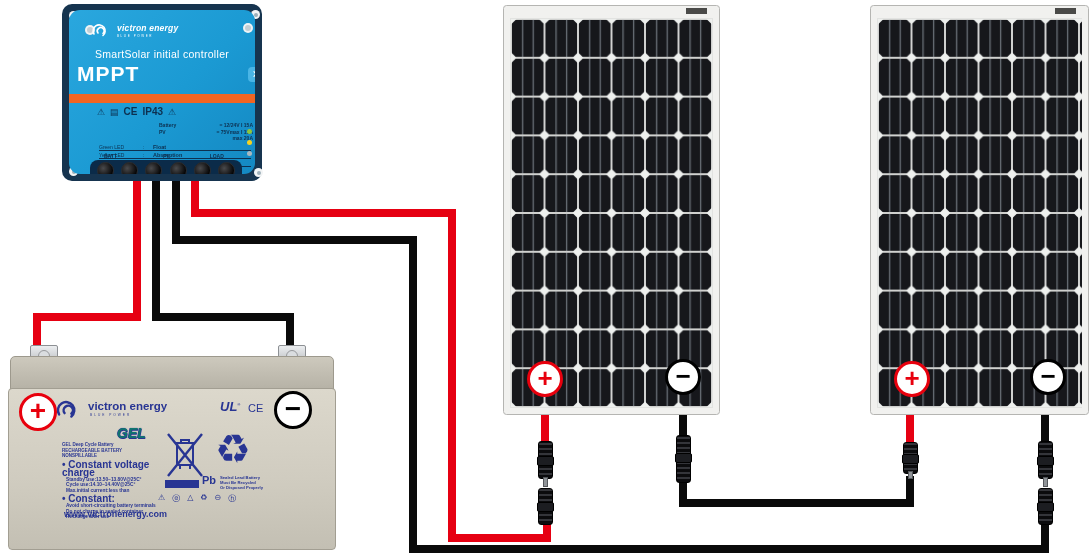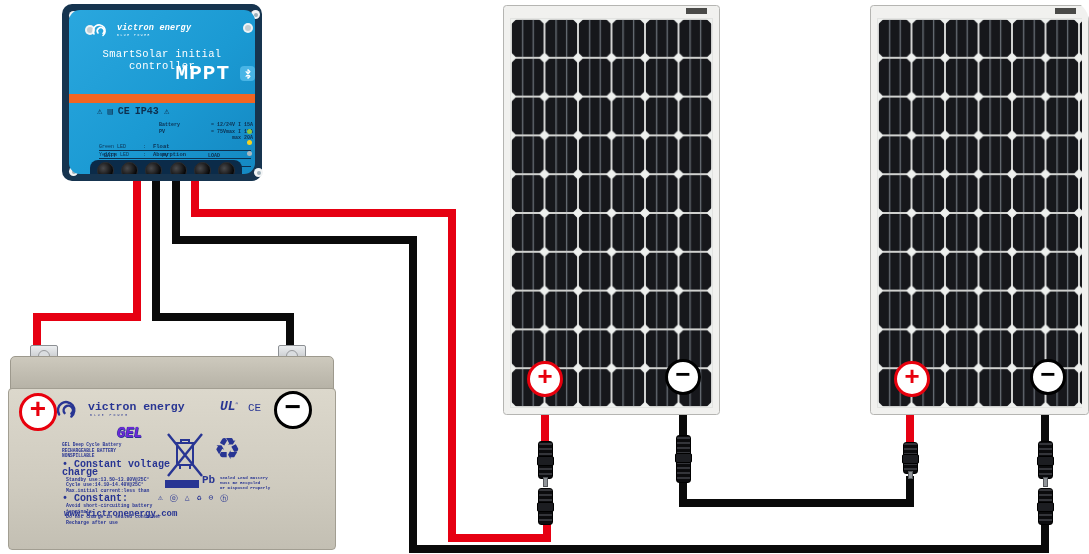--- a/index.html
+++ b/index.html
@@ -1,17 +1,17 @@
 <!DOCTYPE html>
 <html style="--wire_pos: #e60012; --wire_neg: #0a0a0a; --ctrl_navy: #16344f; --ctrl_text: #0d3050; --stripe: #f26522; --batt_navy: #283593; --badge_red: #e8000d; --led_green: #8dc63f; --led_yellow: #f5d21f;"><head>
 <meta charset="utf-8">
 <style>
   html,body{margin:0;padding:0;background:#fff;}
   #canvas{position:relative;width:1089px;height:554px;background:#fff;overflow:hidden;
-          font-family:Liberation Mono, monospace;border-radius:22px;}
+          font-family:Liberation Sans, sans-serif;}
 
   
   .wire{position:absolute;z-index:1;}
   .wire.pos{background:var(--wire_pos,#e60012);}
   .wire.neg{background:var(--wire_neg,#0a0a0a);}
 
   
   .mc4{position:absolute;z-index:2;width:13px;border-radius:3px;border:1px solid #000;
        background:repeating-linear-gradient(0deg,#0b0b0d 0 3px,#34353a 3px 5px);}
   .mc4:after{content:"";position:absolute;left:-2px;top:38%;width:15px;height:8px;
@@ -37,22 +37,22 @@
              overflow:hidden;z-index:2;
              background:linear-gradient(135deg,#2aa7de 0%,#1b9ad3 55%,#1488c2 100%);}
   .ctrl-bscrew{position:absolute;width:10px;height:10px;border-radius:50%;background:#eef3f5;}
   .ctrl-bscrew:after{content:"";position:absolute;left:2px;top:2px;width:6px;height:6px;
              border-radius:50%;background:#c2ced4;}
   .ctrl-logo{position:absolute;left:22px;top:12px;display:flex;align-items:center;gap:4px;color:#fff;}
   .ctrl-logo .bt{font-size:8.5px;font-weight:bold;font-style:italic;letter-spacing:0.2px;}
   .ctrl-logo .bp{font-size:3px;letter-spacing:1.6px;margin-top:1px;}
   .ctrl-product{position:absolute;left:0;top:38px;width:100%;text-align:center;color:#fff;
              font-size:10.5px;letter-spacing:0.3px;}
-  .ctrl-model{position:absolute;left:0;top:52px;width:100%;display:flex;justify-content:flex-end;
-             align-items:center;gap:10px;color:#fff;}
+  .ctrl-model{position:absolute;left:0;top:52px;width:100%;display:flex;justify-content:space-between;
+             align-items:center;gap:10px;color:#fff;padding-left:8px;}
   .ctrl-model .mppt{font-size:21px;font-weight:bold;letter-spacing:1px;}
   .bt-badge{width:15px;height:15px;border-radius:4px;background:#49b5e6;display:flex;
              align-items:center;justify-content:center;}
   .ctrl-stripe{position:absolute;left:0;top:84px;width:100%;height:9px;background:var(--stripe,#f26522);}
   .ctrl-certs{position:absolute;left:28px;top:96px;display:flex;align-items:center;gap:5px;
              color:var(--ctrl_text,#0d3050);}
   .ctrl-certs .ic{font-size:9px;} .ctrl-certs .tx{font-size:10px;font-weight:bold;}
   .ctrl-specs{position:absolute;left:90px;top:112px;width:94px;color:var(--ctrl_text,#0d3050);}
   .spec-row{display:flex;justify-content:space-between;font-size:5px;font-weight:bold;height:6.5px;}
   .ctrl-legend{position:absolute;left:30px;top:133px;width:152px;color:var(--ctrl_text,#0d3050);}
@@ -81,21 +81,21 @@
             background:linear-gradient(#cdc9bd,#b3afa3);border:1px solid #9d998d;}
   .bat-body{position:absolute;left:0;top:45px;width:326px;height:160px;border-radius:4px;
             background:linear-gradient(#dcd8cc,#cfcbbf 60%,#c3bfb3);border:1px solid #a29e92;}
   .bat{color:var(--batt_navy,#283593);}
   .bat-swirl{position:absolute;left:47px;top:54px;}
   .bat-brand{position:absolute;left:80px;top:57px;font-size:11.5px;font-weight:bold;}
   .bat-bp{position:absolute;left:82px;top:70px;font-size:3.2px;letter-spacing:2px;}
   .bat-ul{position:absolute;left:212px;top:56px;font-size:13px;font-weight:bold;font-style:italic;}
   .bat-ul sup{font-size:4px;} .bat-ce{position:absolute;left:240px;top:59px;font-size:11px;}
   .bat-gel{position:absolute;left:109px;top:82px;font-size:14px;font-weight:bold;font-style:italic;
-           color:#6d28d9;text-shadow:0 0 1px #283593,0.5px 0.5px 0 #283593,-0.5px -0.5px 0 #283593;}
+           color:#0f766e;text-shadow:0 0 1px #283593,0.5px 0.5px 0 #283593,-0.5px -0.5px 0 #283593;}
   .bat-block{position:absolute;left:54px;top:99px;width:110px;}
   .t45{font-size:4.5px;font-weight:bold;line-height:5.5px;}
   .t7{font-size:10px;font-weight:bold;line-height:8px;margin-top:2px;}
   .t5{font-size:4.8px;font-weight:bold;line-height:5.6px;margin-left:4px;}
   .bat-web{position:absolute;left:56px;top:166px;font-size:9px;font-weight:bold;}
   .bat-binicon{position:absolute;left:157px;top:88px;}
   .bat-recycle{position:absolute;left:207px;top:84px;font-size:40px;line-height:44px;}
   .bat-pbbar{position:absolute;left:157px;top:137px;width:34px;height:8px;background:#283593;}
   .bat-pb{position:absolute;left:194px;top:131px;font-size:11px;font-weight:bold;}
   .bat-recnote{position:absolute;left:212px;top:133px;font-size:4.2px;font-weight:bold;line-height:4.9px;}

